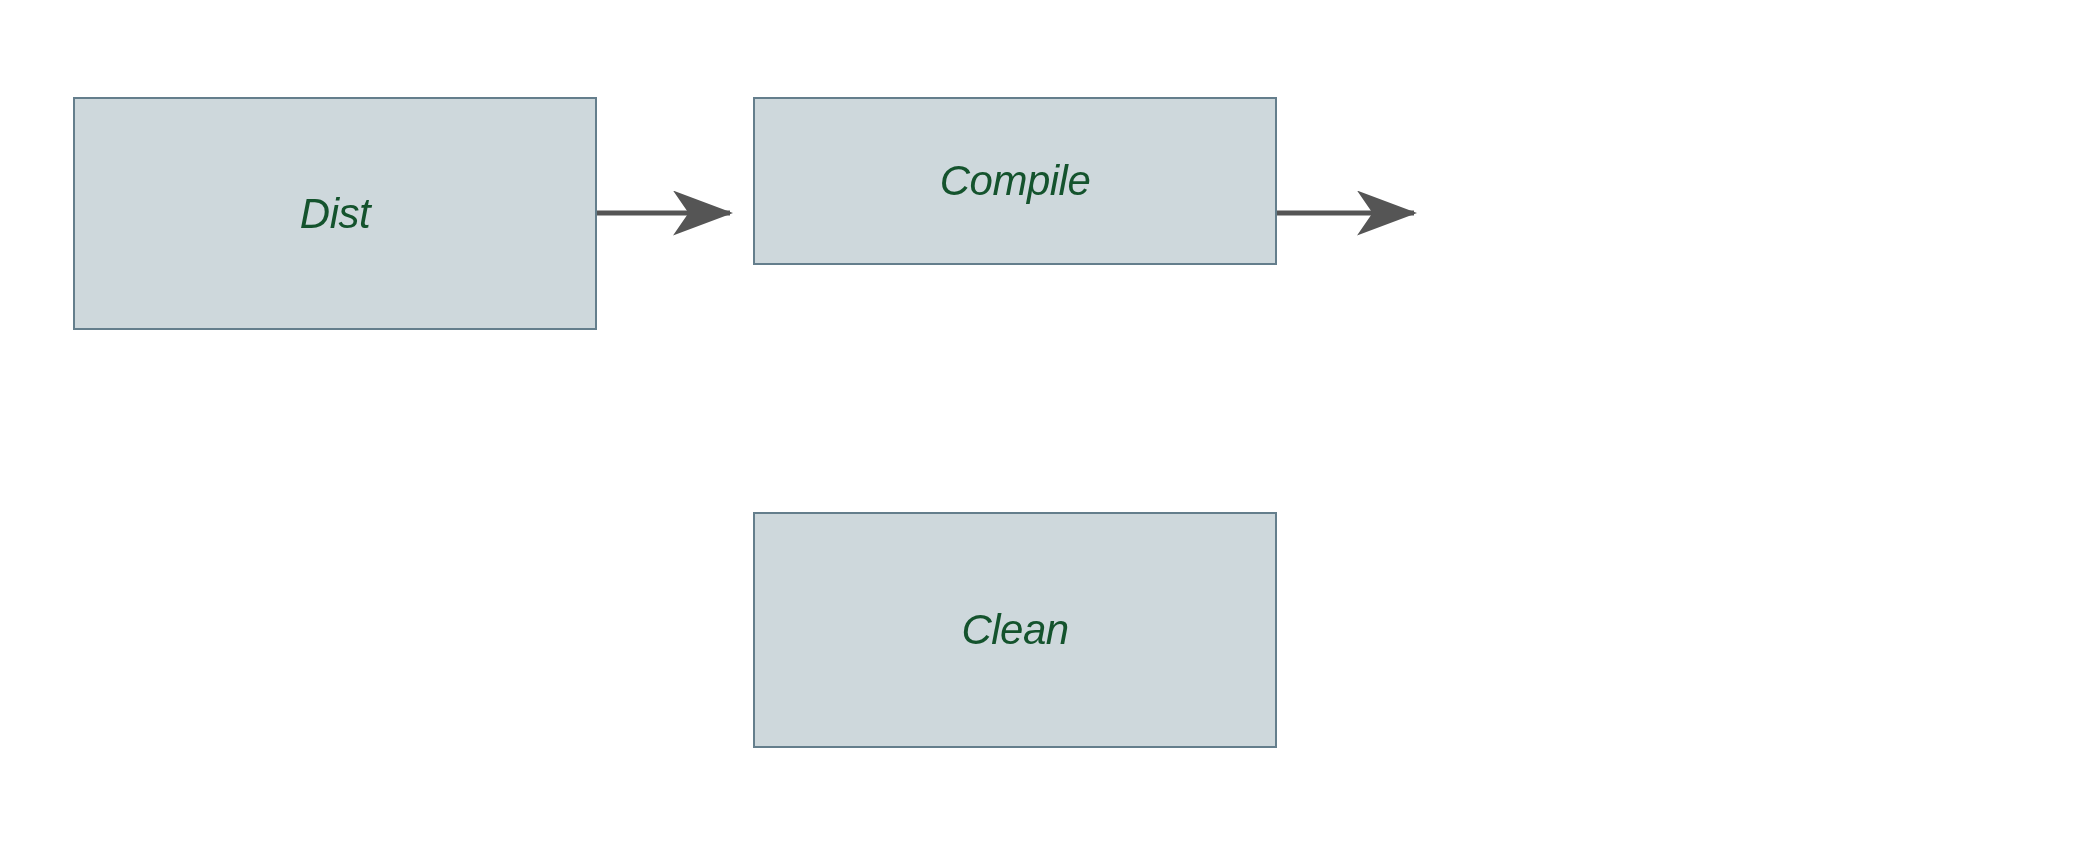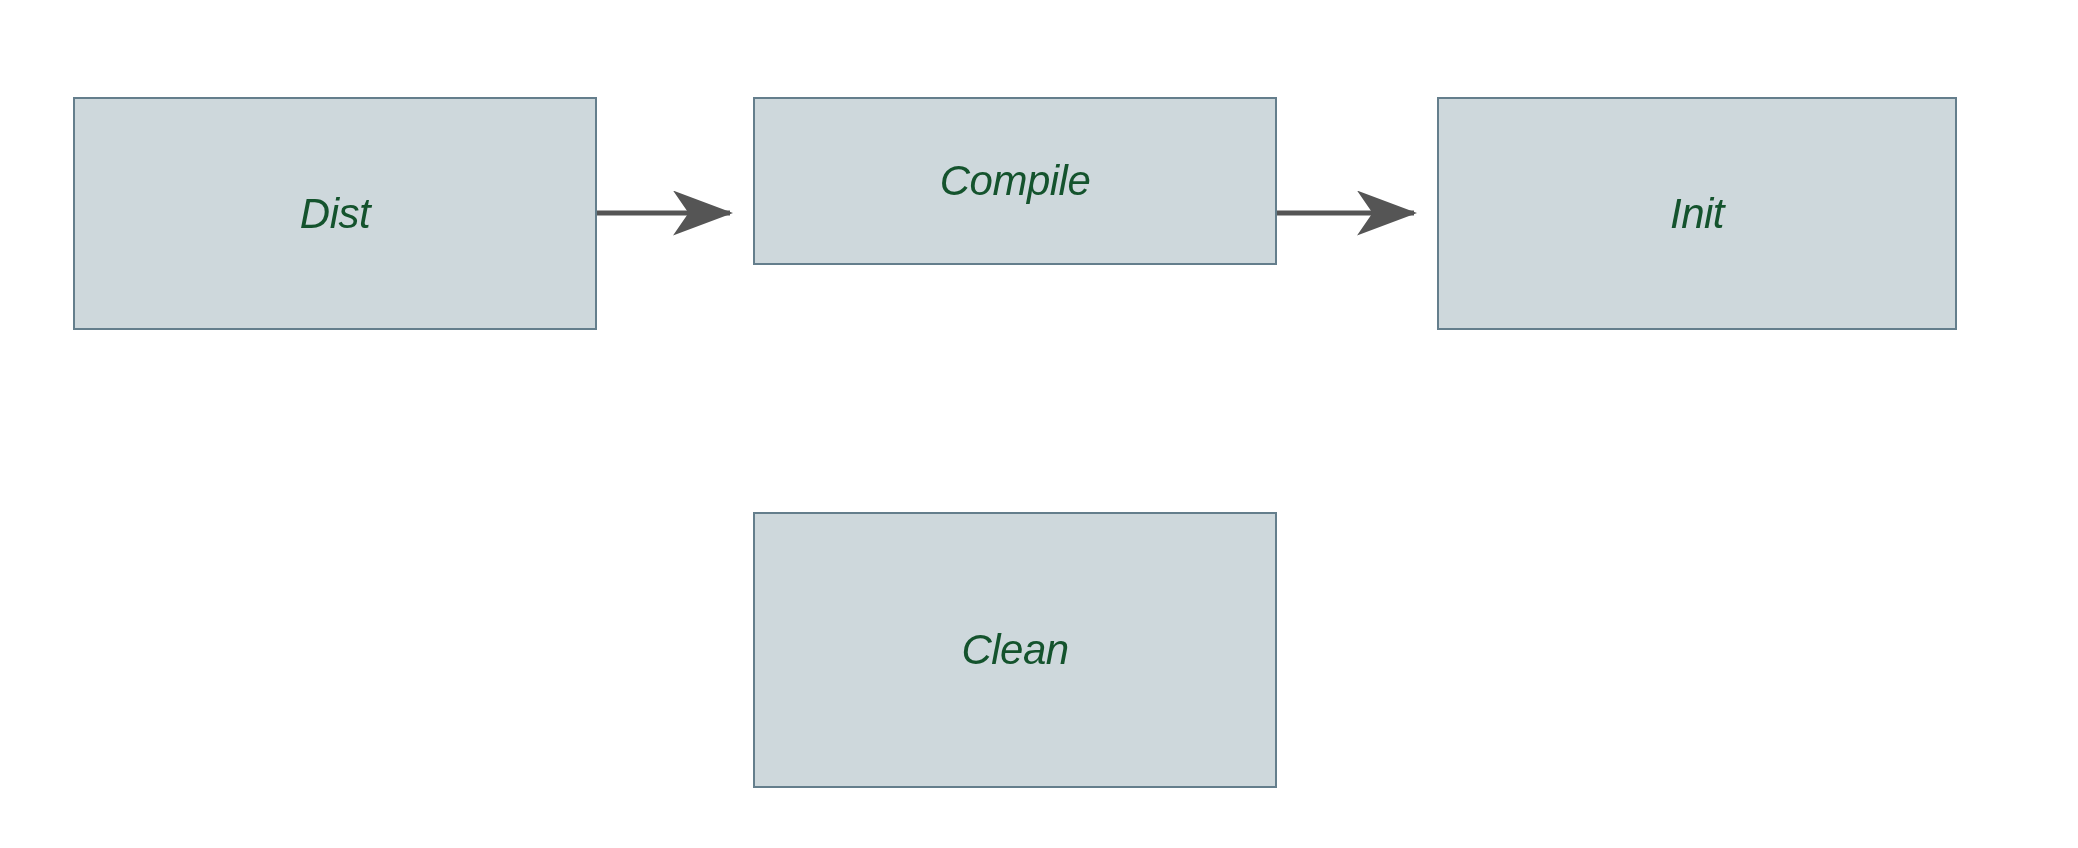--- a/index.html
+++ b/index.html
@@ -74,21 +74,18 @@
   </svg>
 
   <div class="node" style="left:73px; top:97px; width:524px; height:233px;">
     <span class="node-label">Dist</span>
   </div>
 
   <div class="node" style="left:753px; top:97px; width:524px; height:168px;">
     <span class="node-label">Compile</span>
   </div>
 
-  <div class="node" style="left:1437px; top:97px; width:520px; height:233px;">
-    <span class="node-label">Init</span>
-  </div>
 
-  <div class="node" style="left:753px; top:512px; width:524px; height:276px;">
+  <div class="node" style="left:753px; top:512px; width:524px; height:236px;">
     <span class="node-label">Clean</span>
   </div>
 
 </div>
 
 </body></html>

